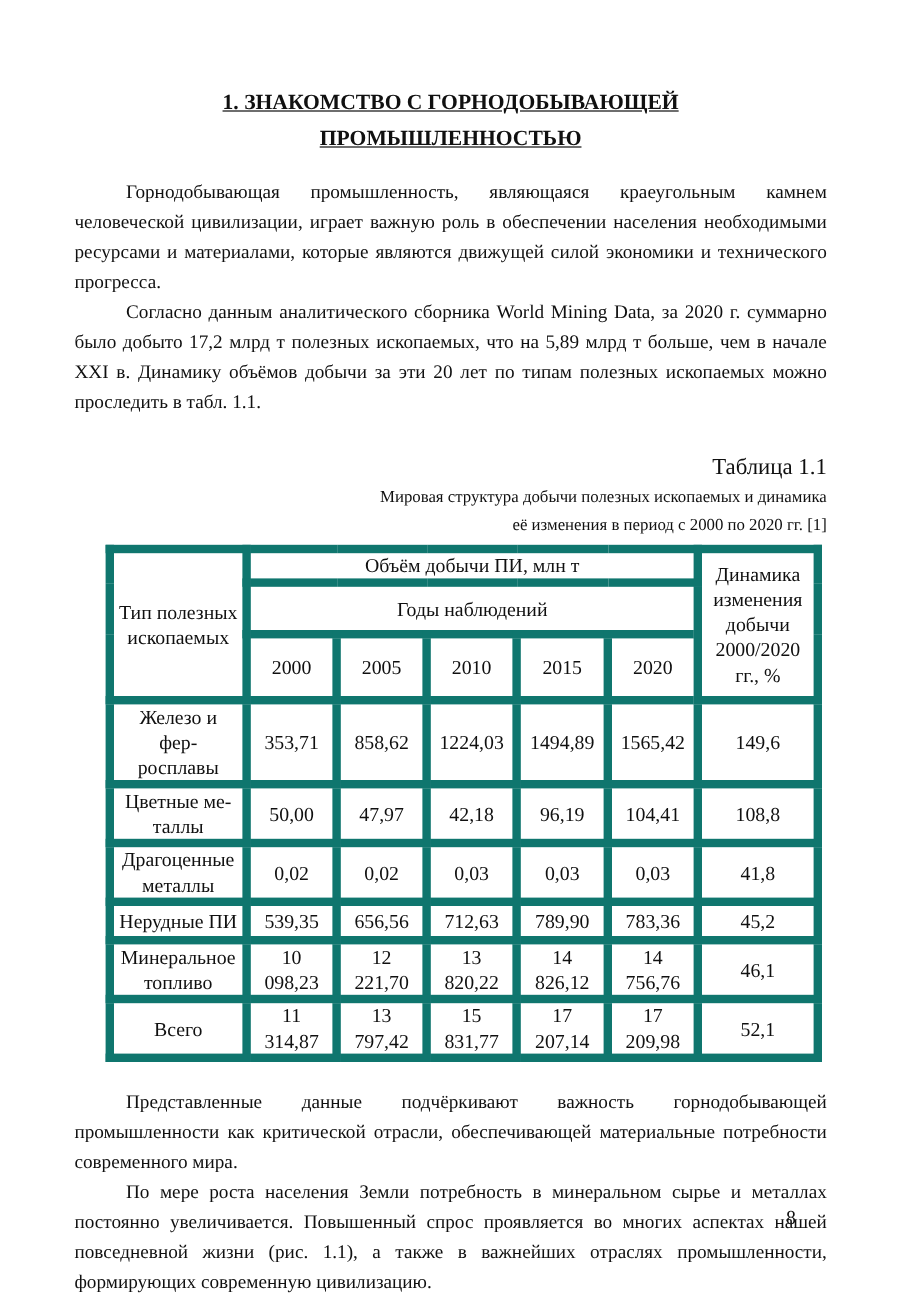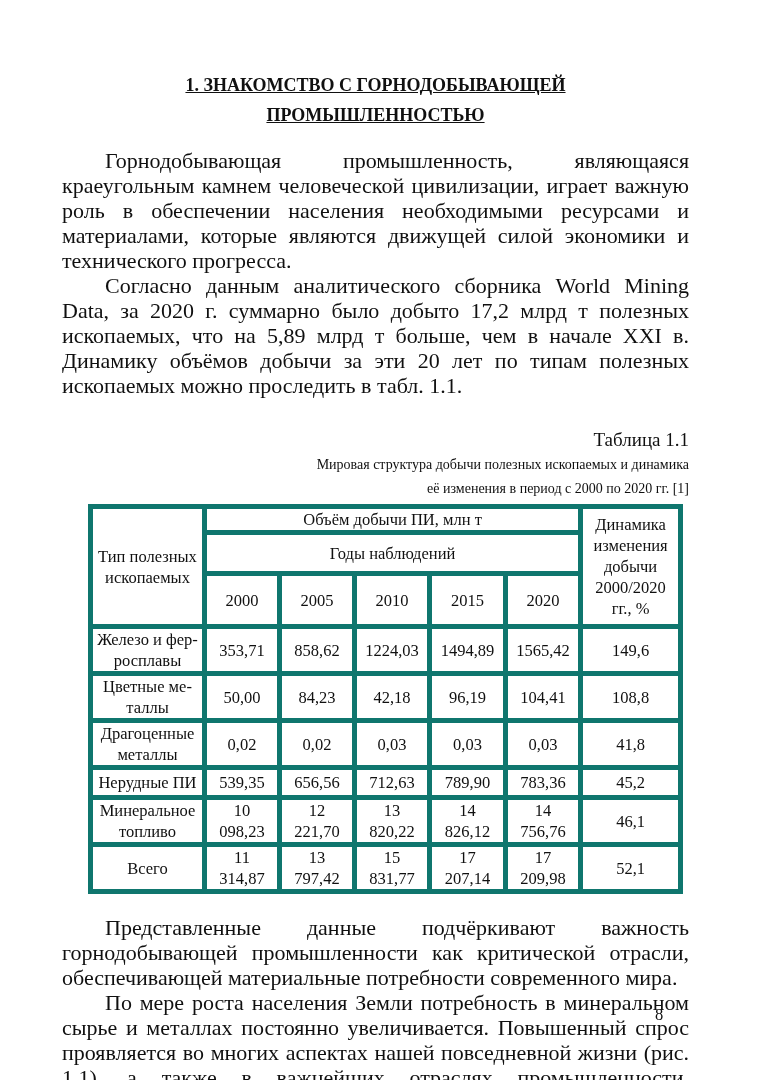--- a/index.html
+++ b/index.html
@@ -15,21 +15,21 @@
   .chapter-title{
     margin-top:70px;
     text-align:center;
     font-weight:bold;
     font-size:18px;
     line-height:30px;
     white-space:pre-line;
     text-decoration:underline;
   }
   .para{
-    font-size:22px;
+    font-size:16px;
     line-height:25px;
     text-align:justify;
     text-indent:43px;
     margin:0;
   }
   .para.first{margin-top:18px;}
   .table-number{
     margin-top:30px;
     font-size:19px;
     text-align:right;
@@ -44,21 +44,21 @@
   }
   table.minerals{
     border-collapse:collapse;
     table-layout:fixed;
     width:590px;
     margin-left:26px;
     margin-top:3px;
     font-size:16.5px;
   }
   table.minerals th, table.minerals td{
-    border:5px solid #0f766e;
+    border:7px solid #0f766e;
     font-weight:normal;
     text-align:center;
     vertical-align:middle;
     padding:0 4px;
     line-height:21px;
   }
   .preline{white-space:pre-line;}
   th.cell-type{line-height:26px;}
   th.cell-dyn{line-height:21px;}
   tr.hrow-1 th{height:21px;}
@@ -133,21 +133,21 @@
         <td>858,62</td>
         <td>1224,03</td>
         <td>1494,89</td>
         <td>1565,42</td>
         <td>149,6</td>
       </tr>
       <tr class="brow-tall">
         <td class="row-label preline">Цветные ме-
 таллы</td>
         <td>50,00</td>
-        <td>84,23</td>
+        <td>47,97</td>
         <td>42,18</td>
         <td>96,19</td>
         <td>104,41</td>
         <td>108,8</td>
       </tr>
       <tr class="brow-tall">
         <td class="row-label preline">Драгоценные
 металлы</td>
         <td>0,02</td>
         <td>0,02</td>

